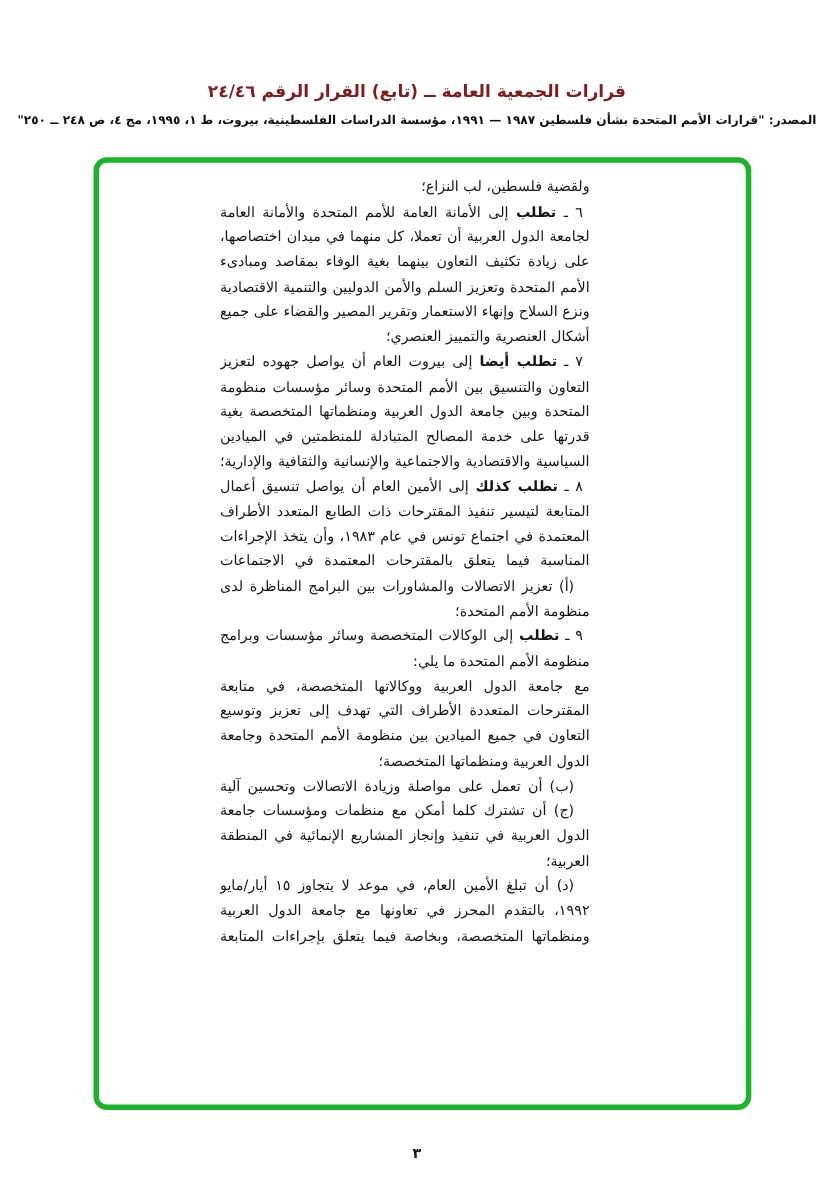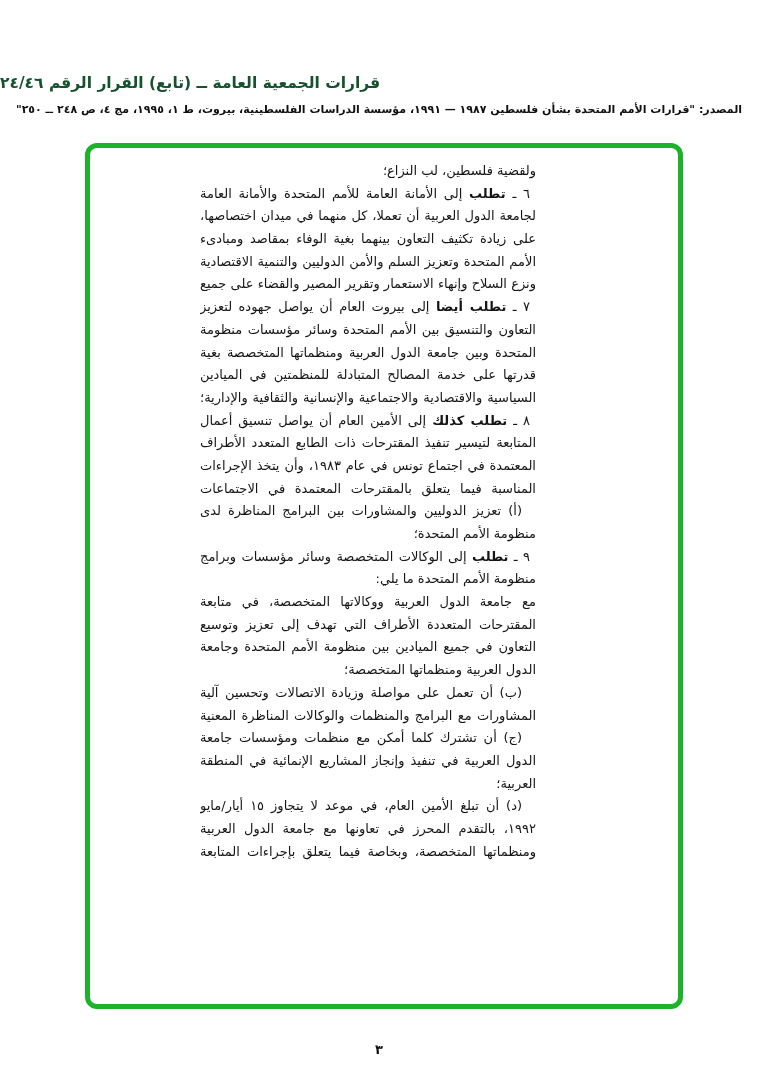--- a/index.html
+++ b/index.html
@@ -10,25 +10,25 @@
     background: #ffffff;
     font-family: "DejaVu Sans", sans-serif;
     color: #141414;
     overflow: hidden;
   }
   .header-title {
     position: absolute;
     top: 74px;
     left: 0;
     width: 758px;
-    text-align: left;
+    text-align: center;
     direction: rtl;
     font-size: 15.5px;
     font-weight: bold;
-    color: #14532d;
+    color: #7f1d1d;
   }
   .source-line {
     position: absolute;
     top: 103px;
     left: 0;
     width: 758px;
     text-align: center;
     direction: rtl;
     font-size: 11px;
     font-weight: bold;
@@ -84,39 +84,39 @@
   <div class="header-title">قرارات الجمعية العامة ــ (تابع) القرار الرقم ٢٤/٤٦</div>
   <div class="source-line">المصدر: "قرارات الأمم المتحدة بشأن فلسطين ١٩٨٧ — ١٩٩١، مؤسسة الدراسات الفلسطينية، بيروت، ط ١، ١٩٩٥، مج ٤، ص ٢٤٨ ــ ٢٥٠"</div>
   <div class="content-frame" style="border-color: rgb(28, 179, 43);"></div>
   <div class="document-body">
       <div class="line r"><span>ولقضية فلسطين،  لب  النزاع؛</span></div>
       <div class="line j ind1"><span>٦ ـ </span><span class="b">تطلب</span><span> إلى الأمانة العامة للأمم المتحدة والأمانة العامة</span></div>
       <div class="line j"><span>لجامعة الدول العربية أن تعملا، كل منهما في ميدان اختصاصها،</span></div>
       <div class="line j"><span>على زيادة تكثيف التعاون بينهما بغية الوفاء بمقاصد ومبادىء ميثاق</span></div>
       <div class="line j"><span>الأمم المتحدة وتعزيز السلم والأمن الدوليين والتنمية الاقتصادية</span></div>
       <div class="line j"><span>ونزع السلاح وإنهاء الاستعمار وتقرير المصير والقضاء على جميع</span></div>
+      <div class="line r"><span>أشكال العنصرية والتمييز العنصري؛</span></div>
       <div class="line j ind1"><span>٧ ـ </span><span class="b">تطلب أيضا</span><span> إلى بيروت العام أن يواصل جهوده لتعزيز</span></div>
       <div class="line j"><span>التعاون والتنسيق بين الأمم المتحدة وسائر مؤسسات منظومة الأمم</span></div>
       <div class="line j"><span>المتحدة وبين جامعة الدول العربية ومنظماتها المتخصصة بغية زيادة</span></div>
       <div class="line j"><span>قدرتها على خدمة المصالح المتبادلة للمنظمتين في الميادين</span></div>
       <div class="line j"><span>السياسية والاقتصادية والاجتماعية والإنسانية والثقافية والإدارية؛</span></div>
       <div class="line j ind1"><span>٨ ـ </span><span class="b">تطلب كذلك</span><span> إلى الأمين العام أن يواصل تنسيق أعمال</span></div>
       <div class="line j"><span>المتابعة لتيسير تنفيذ المقترحات ذات الطابع المتعدد الأطراف</span></div>
       <div class="line j"><span>المعتمدة في اجتماع تونس في عام ١٩٨٣، وأن يتخذ الإجراءات</span></div>
       <div class="line j"><span>المناسبة فيما يتعلق بالمقترحات المعتمدة في الاجتماعات</span></div>
-      <div class="line j ind2"><span>(أ) تعزيز الدوليين والمشاورات بين البرامج المناظرة لدى</span></div>
+      <div class="line j ind2"><span>(أ) تعزيز الاتصالات والمشاورات بين البرامج المناظرة لدى</span></div>
       <div class="line r"><span>منظومة الأمم المتحدة؛</span></div>
       <div class="line j ind1"><span>٩ ـ </span><span class="b">تطلب</span><span> إلى الوكالات المتخصصة وسائر مؤسسات وبرامج</span></div>
       <div class="line r"><span>منظومة الأمم المتحدة ما يلي:</span></div>
       <div class="line j"><span>مع جامعة الدول العربية ووكالاتها المتخصصة، في متابعة</span></div>
       <div class="line j"><span>المقترحات المتعددة الأطراف التي تهدف إلى تعزيز وتوسيع</span></div>
       <div class="line j"><span>التعاون في جميع الميادين بين منظومة الأمم المتحدة وجامعة</span></div>
       <div class="line r"><span>الدول العربية ومنظماتها المتخصصة؛</span></div>
       <div class="line j ind2"><span>(ب) أن تعمل على مواصلة وزيادة الاتصالات وتحسين آلية</span></div>
-      <div class="line j"><span>المشاورات مع البرامج والمنظمات والوكالات المناظرة المعنية</span></div>
       <div class="line j ind2"><span>(ج) أن تشترك كلما أمكن مع منظمات ومؤسسات جامعة</span></div>
       <div class="line j"><span>الدول العربية في تنفيذ وإنجاز المشاريع الإنمائية في المنطقة</span></div>
       <div class="line r"><span>العربية؛</span></div>
       <div class="line j ind2"><span>(د) أن تبلغ الأمين العام، في موعد لا يتجاوز ١٥ أيار/مايو</span></div>
       <div class="line j"><span>١٩٩٢، بالتقدم المحرز في تعاونها مع جامعة الدول العربية</span></div>
       <div class="line j"><span>ومنظماتها المتخصصة، وبخاصة فيما يتعلق بإجراءات المتابعة</span></div>
     </div>
   <div class="page-number">٣</div>
 </div>
 

